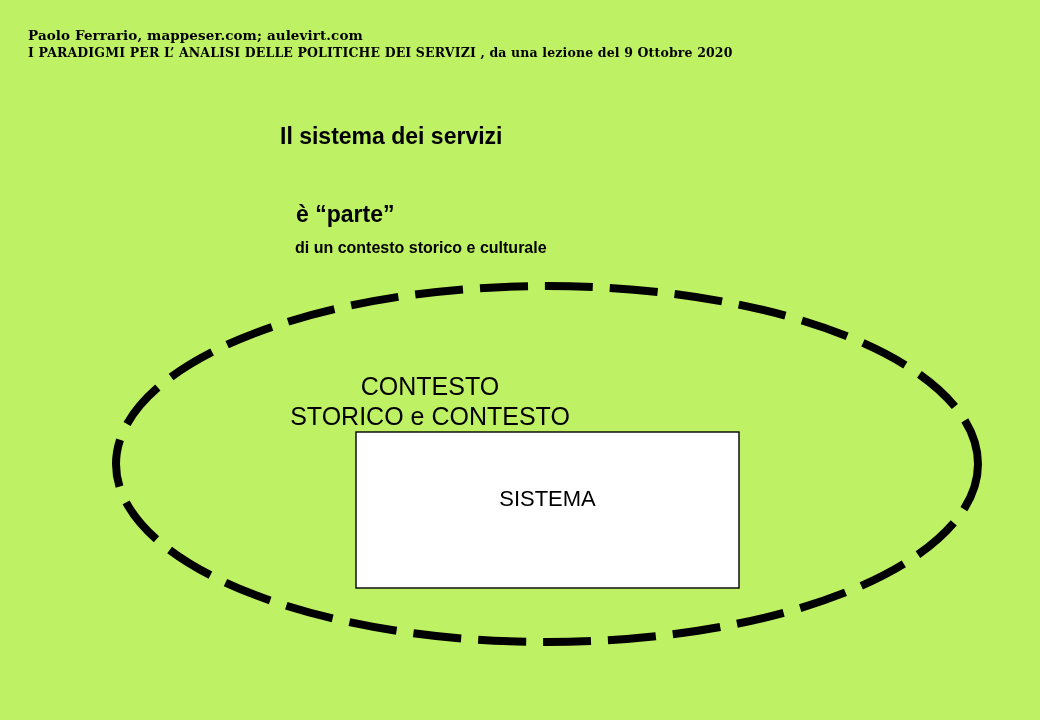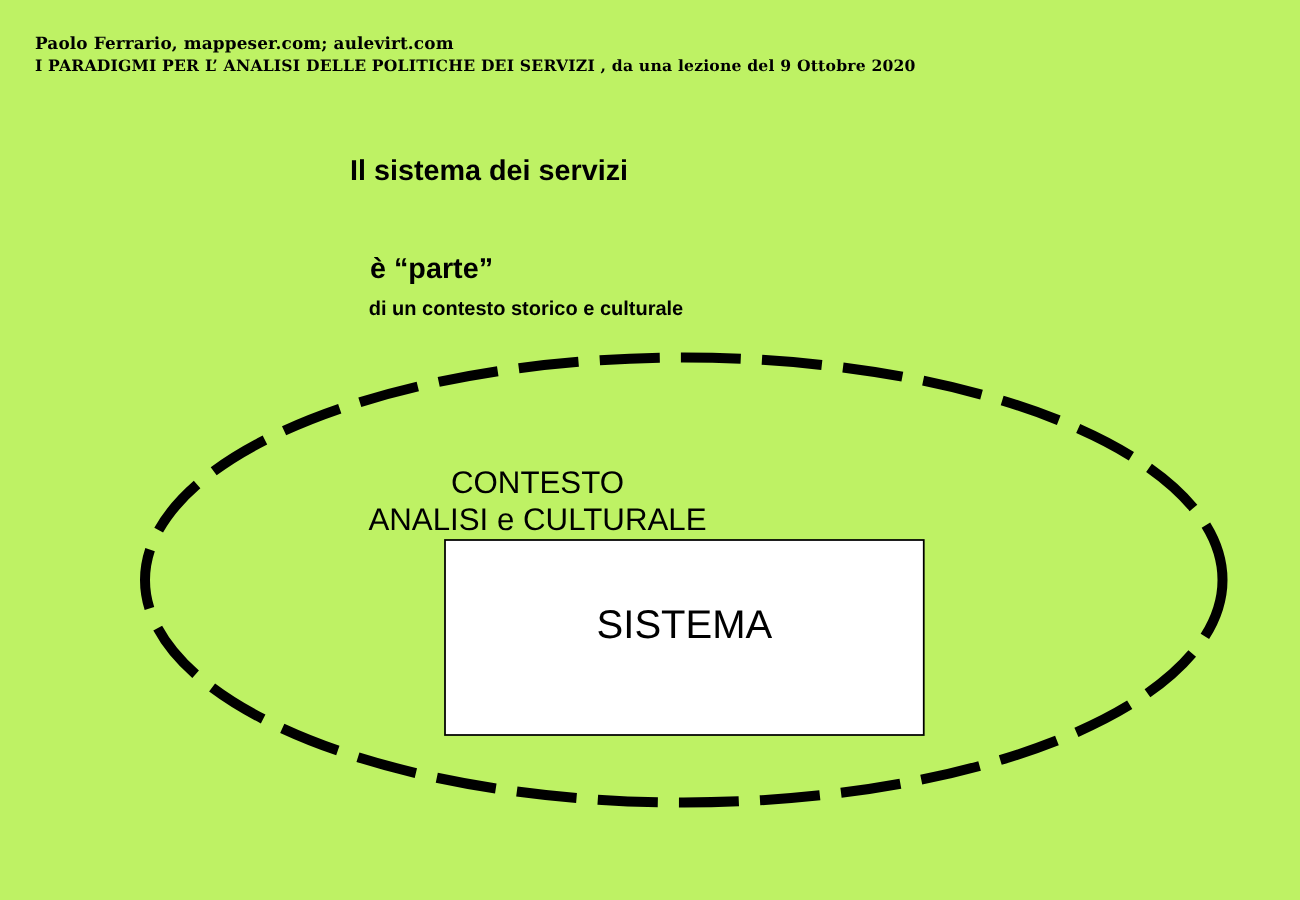--- a/index.html
+++ b/index.html
@@ -84,21 +84,21 @@
   .ellipse-label .lbl-line { display: block; }
 
   .box-label {
     position: absolute;
     left: 356px;
     top: 484px;
     width: 383px;
     text-align: center;
     font-family: "Liberation Sans", sans-serif;
     font-weight: normal;
-    font-size: 32px;
+    font-size: 22px;
     line-height: 30px;
     color: #000000;
     pointer-events: none;
   }
   .box-label .lbl-line { display: block; }
 </style>
 </head>
 <body>
 
 <div id="slide">
@@ -114,20 +114,20 @@
 
   <div class="diagram">
     <svg viewBox="0 0 1040 720" xmlns="http://www.w3.org/2000/svg">
       <ellipse id="outer-ellipse" cx="547" cy="464" rx="431" ry="178" fill="none" stroke="#000000" stroke-width="8" stroke-dasharray="48 17" stroke-linecap="butt"></ellipse>
       <rect id="inner-rect" x="356" y="432" width="383" height="156" fill="#ffffff" stroke="#000000" stroke-width="1.4"></rect>
     </svg>
   </div>
 
   <div class="ellipse-label">
     <span class="lbl-line">CONTESTO</span>
-    <span class="lbl-line">ANALISI e CULTURALE</span>
+    <span class="lbl-line">STORICO e CONTESTO</span>
   </div>
 
   <div class="box-label" style="left: 356px; width: 383px;">
     <span class="lbl-line">SISTEMA</span>
   </div>
 
 </div>
 
 </body></html>

